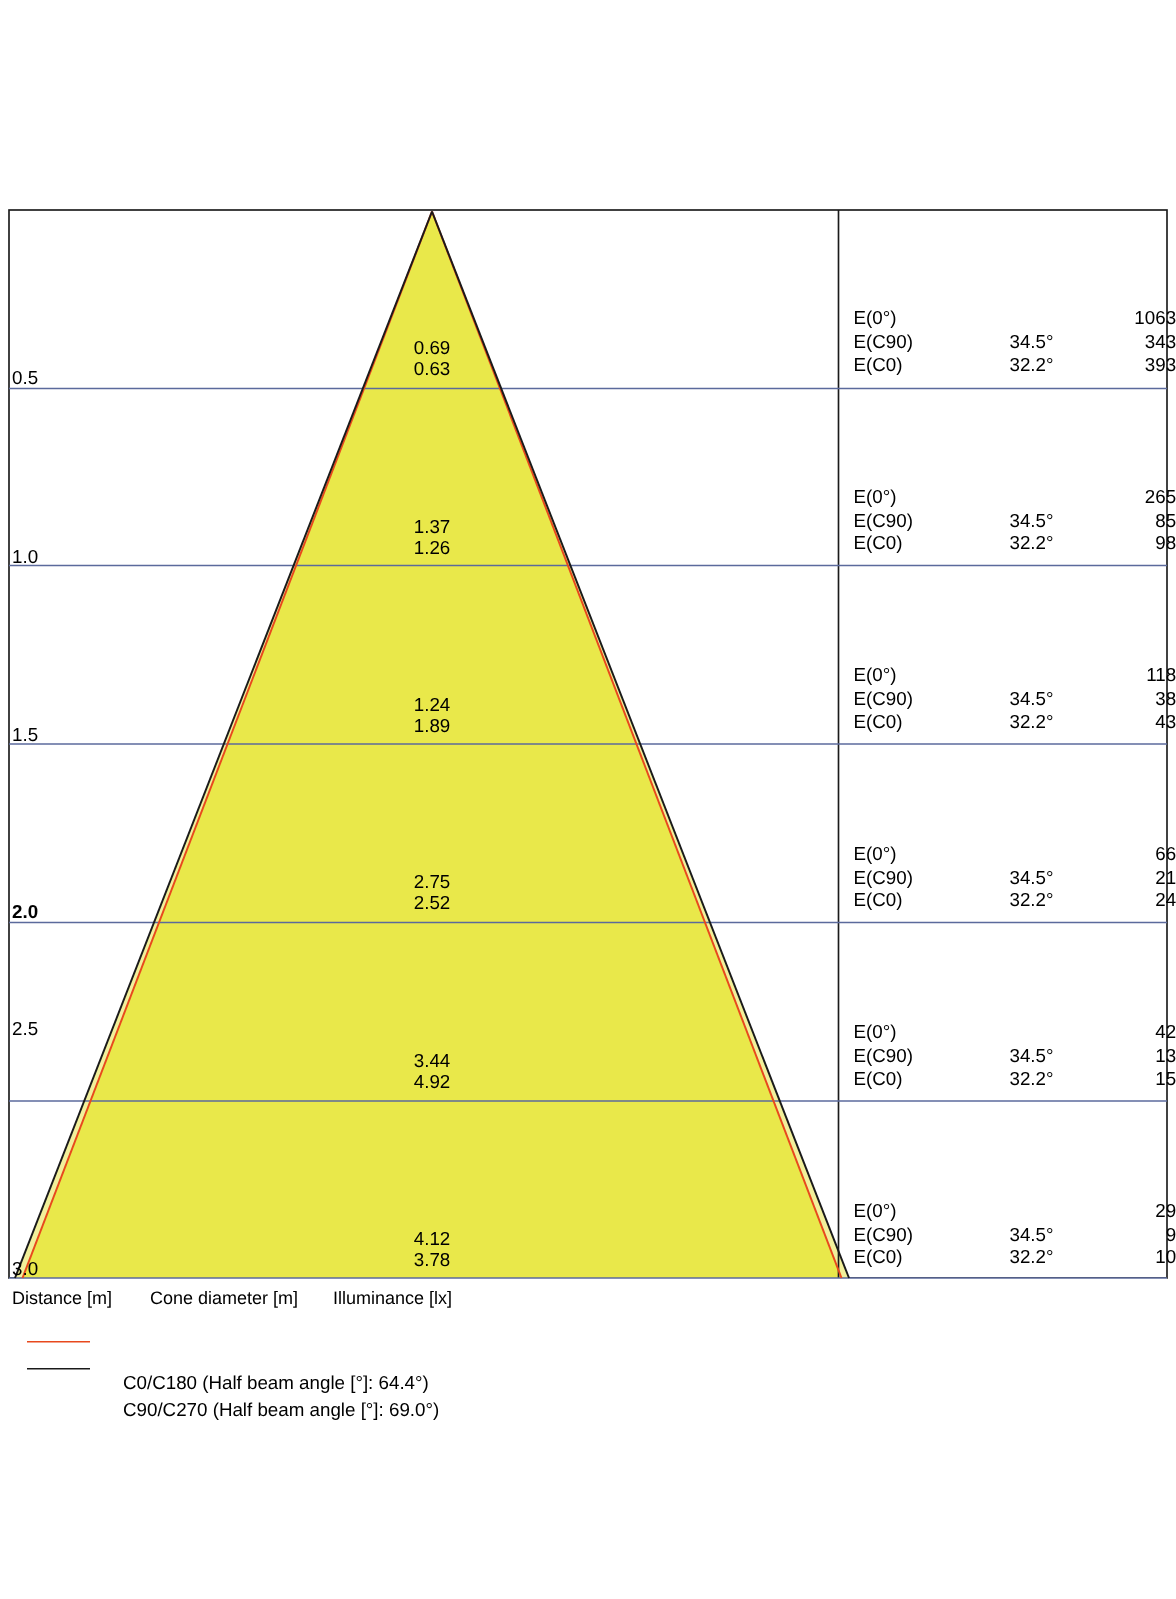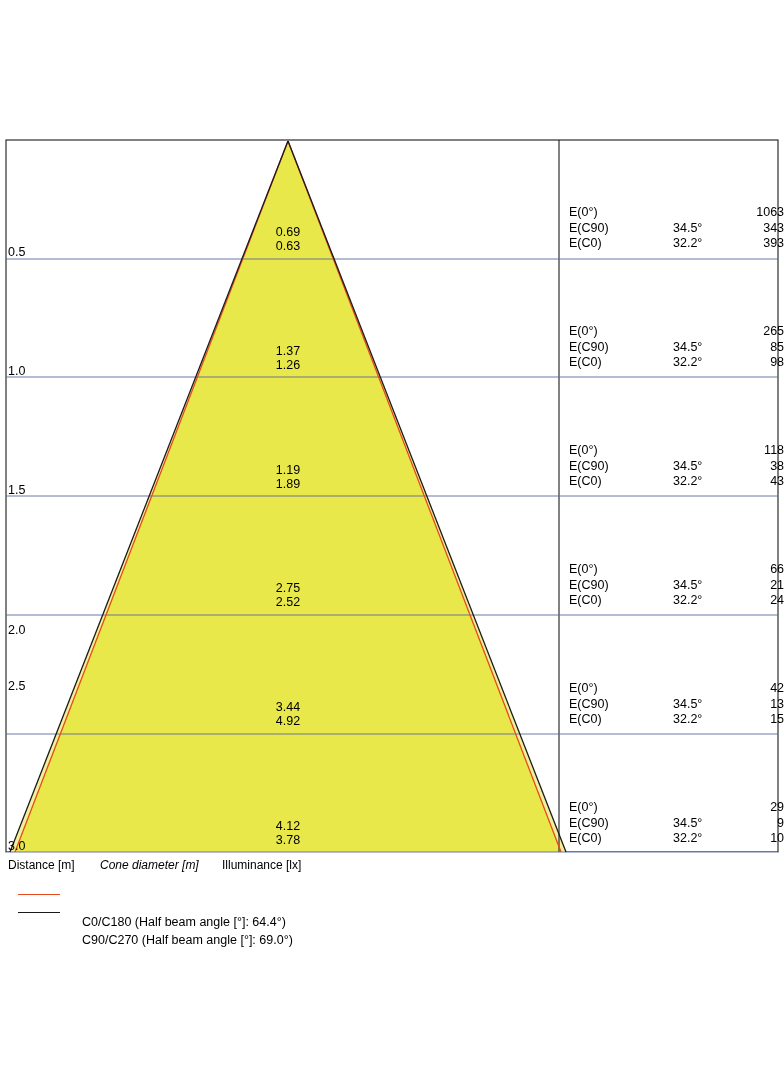--- a/index.html
+++ b/index.html
@@ -121,34 +121,34 @@
     <line x1="288" y1="141" x2="15" y2="852" stroke="#e8491d" stroke-width="1.3"></line>
     <line x1="288" y1="141" x2="561" y2="852" stroke="#e8491d" stroke-width="1.3"></line>
 
     <line x1="288" y1="141" x2="10" y2="852" stroke="#1a1a1a" stroke-width="1.3"></line>
     <line x1="288" y1="141" x2="566" y2="852" stroke="#1a1a1a" stroke-width="1.3"></line>
   </svg>
 
   <div class="dist-label" style="left:8px; top:246px;">0.5</div>
   <div class="dist-label" style="left:8px; top:365px;">1.0</div>
   <div class="dist-label" style="left:8px; top:484px;">1.5</div>
-  <div class="dist-label" style="left:8px; top:624px;">2.0</div>
+  <div class="dist-label" style="left:8px; top:602px;font-weight:bold;">2.0</div>
   <div class="dist-label" style="left:8px; top:680px;text-align:right;">2.5</div>
   <div class="dist-label" style="left:8px; top:840px;">3.0</div>
 
   <div class="diam-label" style="left:228px; top:225px;">
     <div>0.69</div>
     <div>0.63</div>
   </div>
   <div class="diam-label" style="left:228px; top:344px;">
     <div>1.37</div>
     <div>1.26</div>
   </div>
   <div class="diam-label" style="left:228px; top:463px;">
-    <div>1.19</div>
+    <div>1.24</div>
     <div>1.89</div>
   </div>
   <div class="diam-label" style="left:228px; top:581px;">
     <div>2.75</div>
     <div>2.52</div>
   </div>
   <div class="diam-label" style="left:228px; top:700px;">
     <div>3.44</div>
     <div>4.92</div>
   </div>
@@ -259,21 +259,21 @@
       <span class="ill-val">95</span>
     </div>
     <div class="ill-row">
       <span class="ill-name">E(C0)</span>
       <span class="ill-angle">32.2°</span>
       <span class="ill-val">109</span>
     </div>
   </div>
 
   <div class="axis-caption" style="left:8px;   top:858px;">Distance [m]</div>
-  <div class="axis-caption" style="left:100px; top:858px;font-style:italic;">Cone diameter [m]</div>
+  <div class="axis-caption" style="left:100px; top:858px;">Cone diameter [m]</div>
   <div class="axis-caption" style="left:222px; top:858px;text-align:right;">Illuminance [lx]</div>
 
   <div class="legend-row" style="left:18px; top:886px;">
     <span class="legend-line" style="border-top-color:#e8491d; top:8px;"></span>
     <span class="legend-text">C0/C180 (Half beam angle [°]: 64.4°)</span>
   </div>
   <div class="legend-row" style="left:18px; top:904px;">
     <span class="legend-line" style="border-top-color:#1a1a1a; top:8px;"></span>
     <span class="legend-text">C90/C270 (Half beam angle [°]: 69.0°)</span>
   </div>

